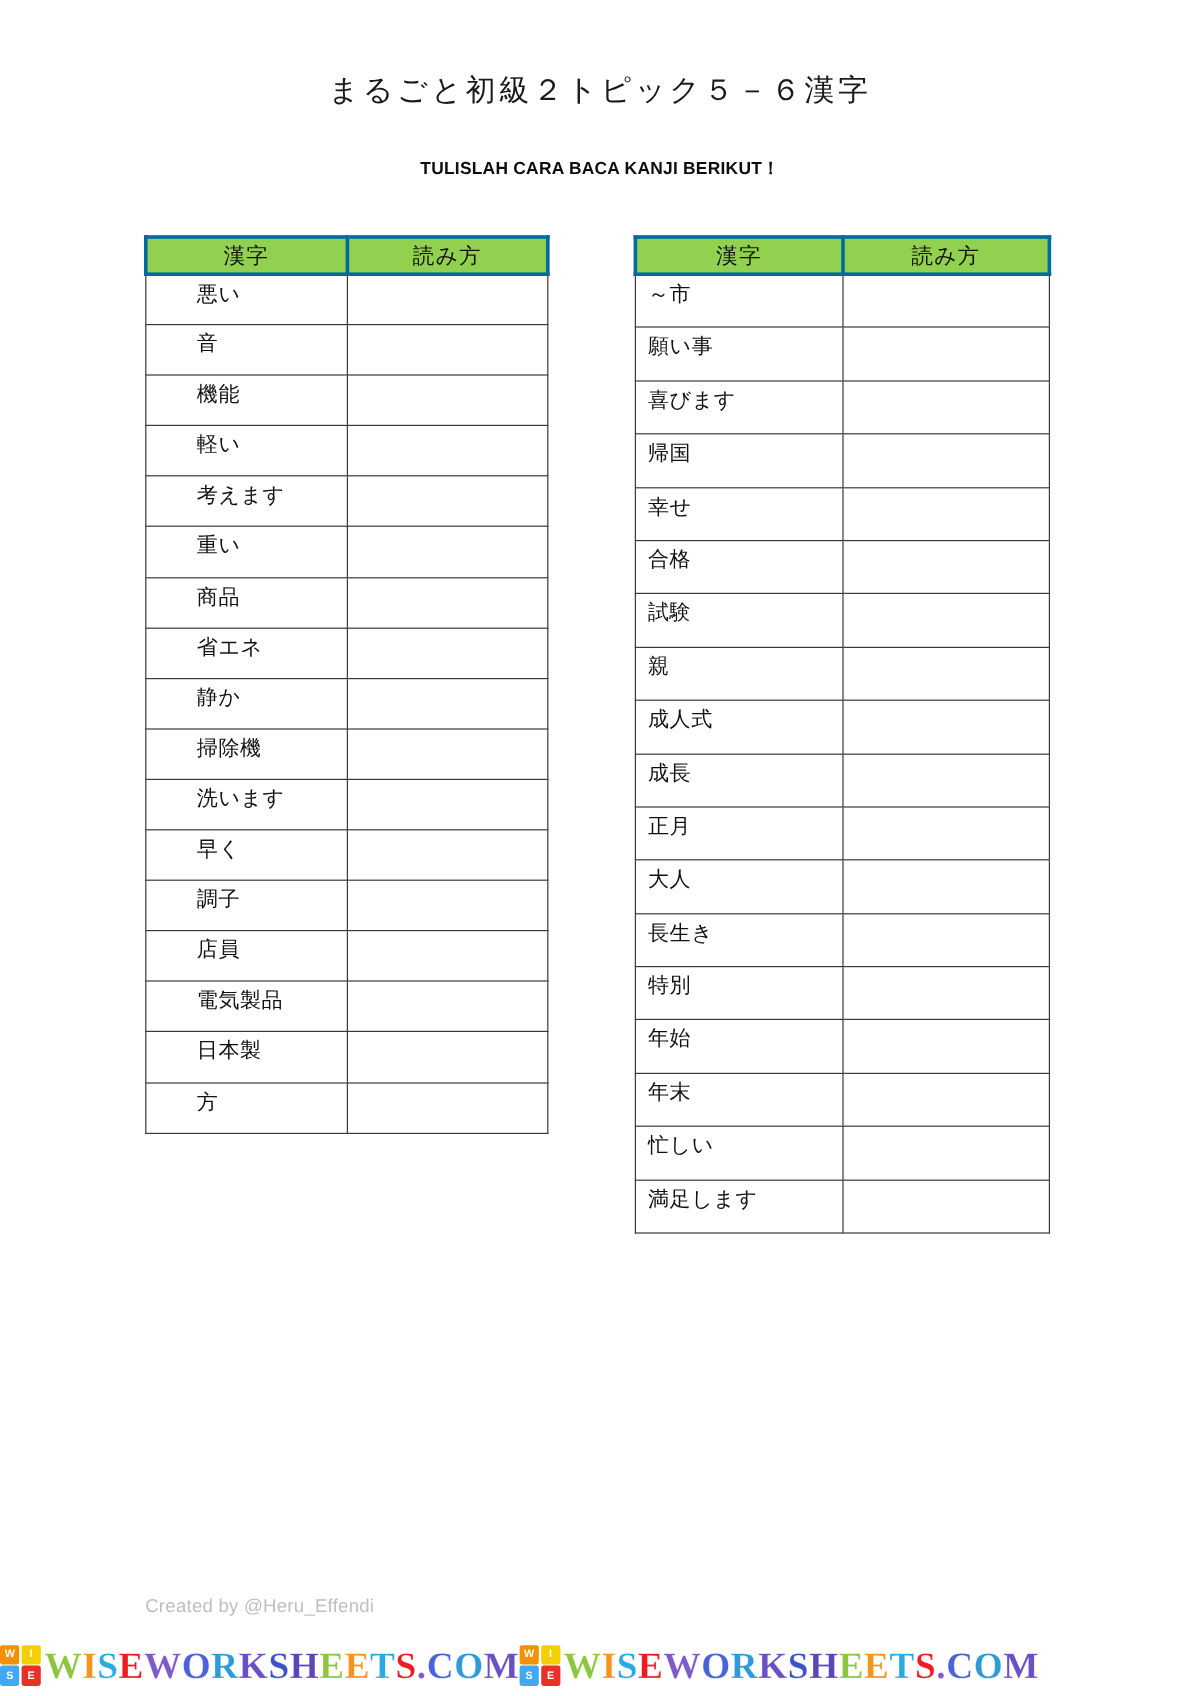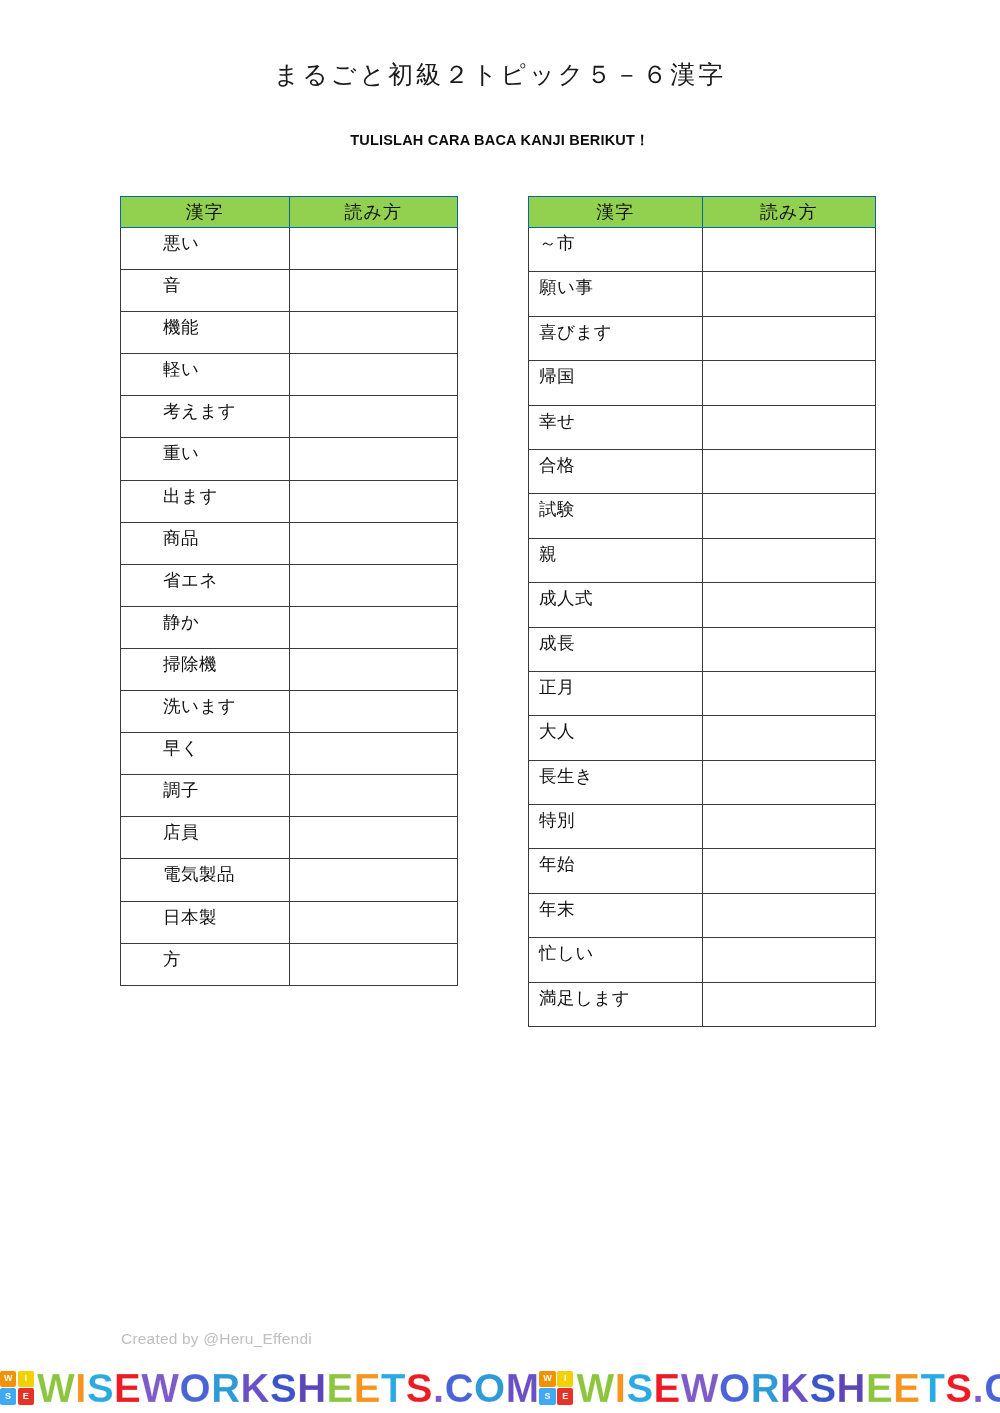--- a/index.html
+++ b/index.html
@@ -55,21 +55,21 @@
     table-layout: fixed;
   }
   .kanji-table.left  { left: 120px; top: 196px; width: 338px; }
   .kanji-table.right { left: 528px; top: 196px; width: 348px; }
 
   .kanji-table col.c-kanji { width: 50%; }
   .kanji-table col.c-read  { width: 50%; }
 
   .kanji-table th {
     background: #92D050;
-    border: 1px solid #0369a1;
+    border: 3px solid #0369a1;
     height: 31px;
     font-family: "Liberation Serif", "DejaVu Serif", serif;
     font-size: 18px;
     font-weight: 400;
     color: #111111;
     text-align: center;
     letter-spacing: 1px;
     padding: 0;
   }
 
@@ -138,22 +138,22 @@
     color: #ffffff;
     border-radius: 2px;
     line-height: 1;
   }
   .wm-logo .b1 { background: #F39200; }
   .wm-logo .b2 { background: #F5D000; }
   .wm-logo .b3 { background: #3FA9F5; }
   .wm-logo .b4 { background: #E63329; }
 
   .wm-text {
-    font-family: Liberation Sans, sans-serif;
-    font-size: 40px;
+    font-family: Liberation Serif, serif;
+    font-size: 31px;
     font-weight: bold;
     letter-spacing: 0.5px;
     white-space: nowrap;
     line-height: 1;
     -webkit-text-stroke: 0.4px rgba(255,255,255,0.45);
   }
   .wm-text span { display: inline-block; }
   .wm-c1 { color: #8CC63F; }
   .wm-c2 { color: #F7941E; }
   .wm-c3 { color: #29ABE2; }
@@ -222,28 +222,20 @@
           <td>
             <span class="cell-inner">考えます</span>
           </td>
           <td class="read-cell">
             <span class="cell-inner"></span>
           </td>
         </tr>
         <tr>
           <td>
             <span class="cell-inner">重い</span>
-          </td>
-          <td class="read-cell">
-            <span class="cell-inner"></span>
-          </td>
-        </tr>
-        <tr>
-          <td>
-            <span class="cell-inner">出ます</span>
           </td>
           <td class="read-cell">
             <span class="cell-inner"></span>
           </td>
         </tr>
         <tr>
           <td>
             <span class="cell-inner">商品</span>
           </td>
           <td class="read-cell">

